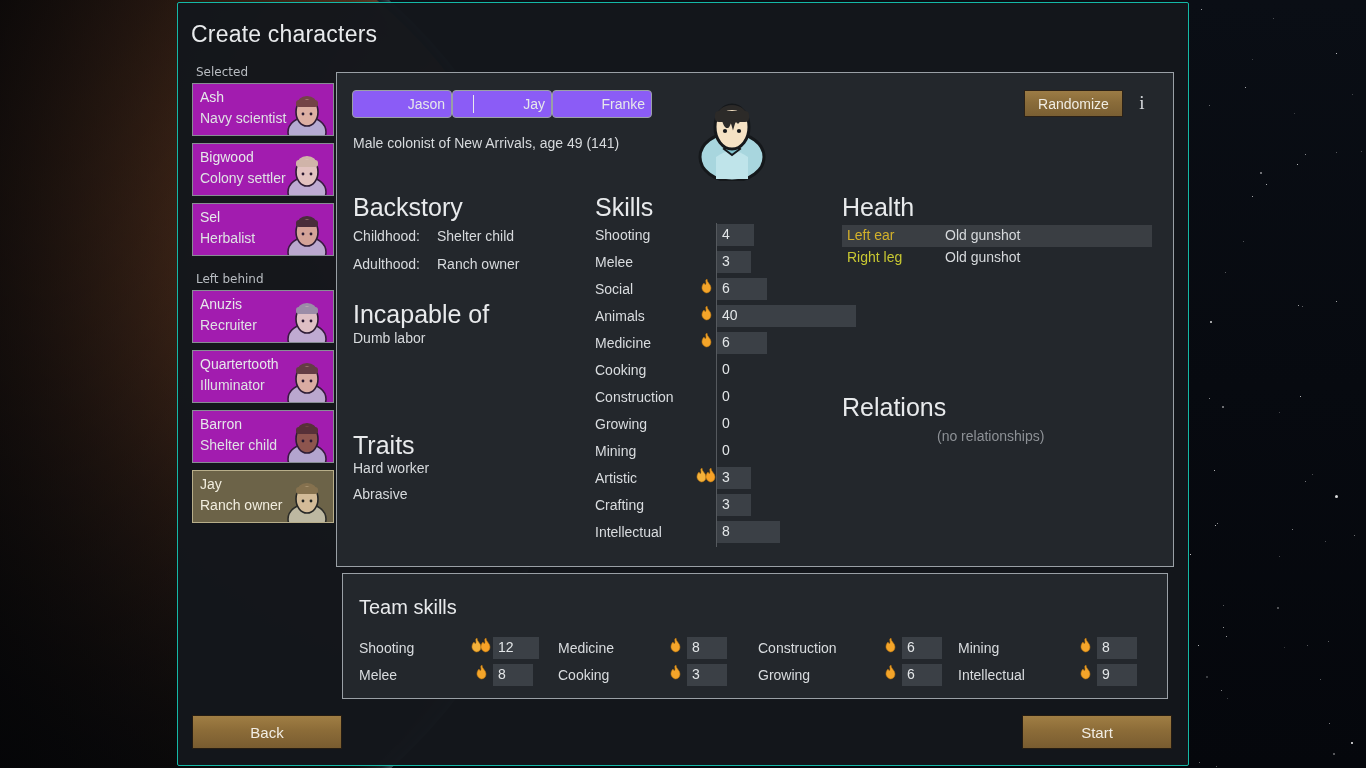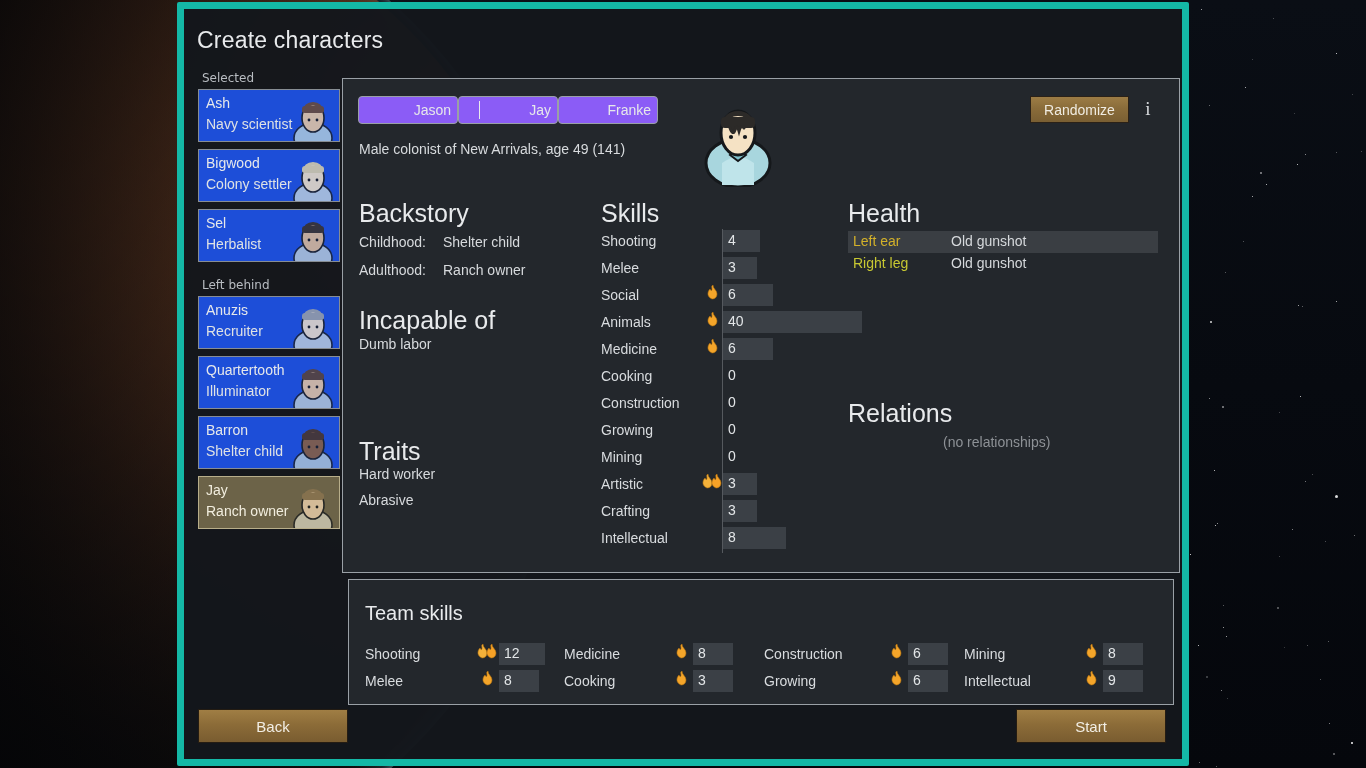--- a/index.html
+++ b/index.html
@@ -46,35 +46,35 @@
     background: radial-gradient(circle at 120% 48%, rgba(0,0,0,0) 30%, rgba(3,4,6,.88) 68%, rgba(3,4,6,.97) 100%);
   }
   .star { position: absolute; background:#fff; border-radius:50%; }
 
   
   #window {
     position: absolute;
     left: 177px; top: 2px;
     width: 1012px; height: 764px;
     background: rgba(20,23,28,.97);
-    border: 7px solid #14b8a6;
+    border: 1px solid #14b8a6;
     border-radius: 2px;
   }
   #title {
     position:absolute; left:13px; top:18px;
     font-size: 23px; color:#e8eaec; letter-spacing:.2px;
   }
 
   
   #roster { position:absolute; left:14px; top:62px; width:142px; }
   .group-label { font-size:12px; color:#b9bdc2; margin:0 0 4px 4px; font-family:"DejaVu Sans", sans-serif;}
   .group-label.second { margin-top: 16px; }
   .pawn-card {
     position:relative; height:53px; margin-bottom:7px;
-    background:#1d4ed8; border:1px solid #878d93;
+    background:#a21caf; border:1px solid #878d93;
     overflow:hidden;
   }
   .pawn-card.selected { background:#6c6348; border-color:#b8ae8a; }
   .pawn-card .nm { position:absolute; left:7px; top:5px; font-size:14px; color:#e6e8ea; }
   .pawn-card .bs { position:absolute; left:7px; top:26px; font-size:14px; color:#dfe2e4; }
   .pawn-card.selected .nm, .pawn-card.selected .bs { color:#f2eedf; }
   .pawn-card .por { position:absolute; right:2px; bottom:-5px; width:48px; height:52px; opacity:.85; }
 
   
   #detail {

